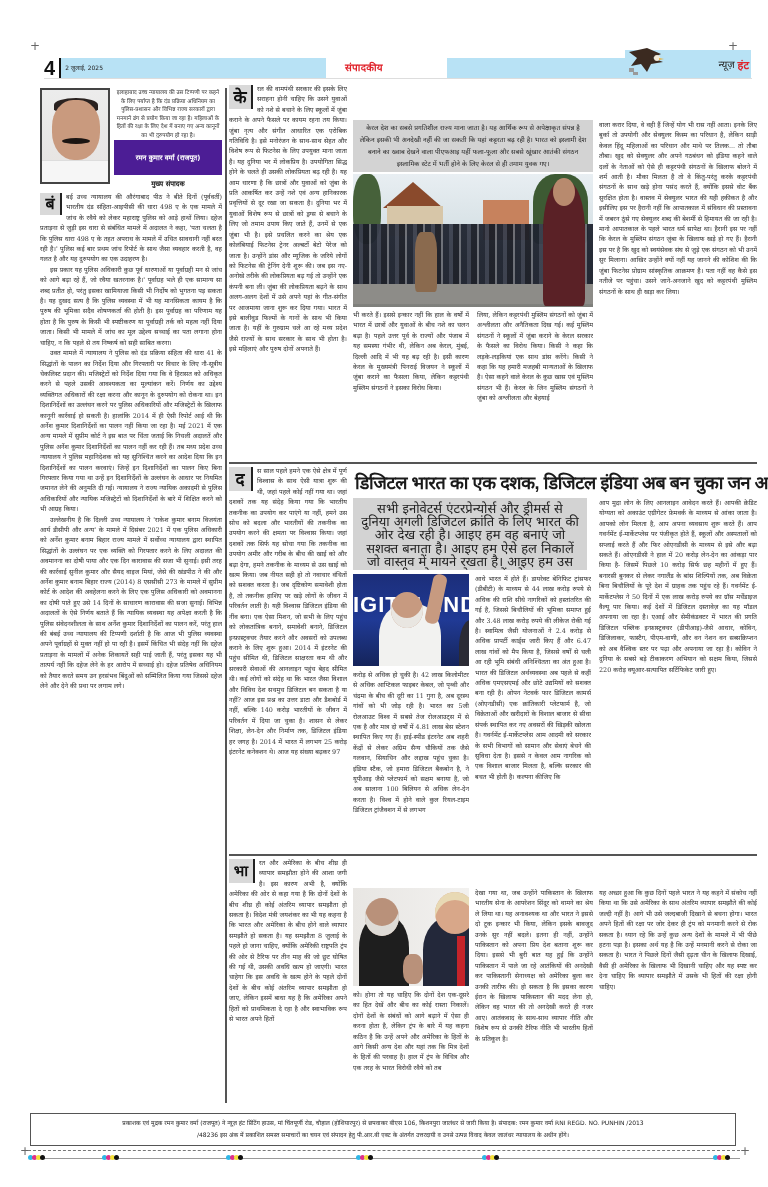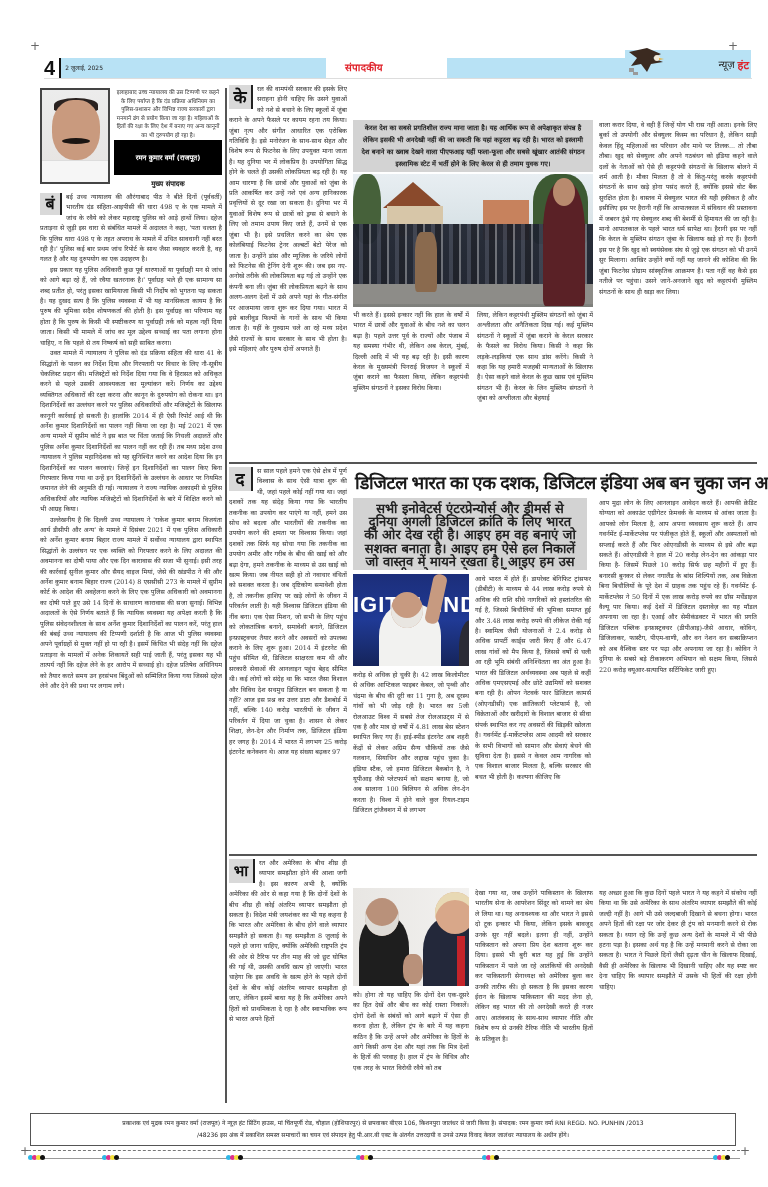--- a/index.html
+++ b/index.html
@@ -29,31 +29,31 @@
   .left-col { position: absolute; left: 40px; top: 88px; width: 182px; }
   .left-headline { font-family: "DejaVu Sans", sans-serif; font-weight: 700; font-size: 11.6px; line-height: 17px; color: #1c1c1c; margin-bottom: 6px; letter-spacing: -0.2px; }
   .author-box { display: flex; gap: 4px; height: 100px; margin-bottom: 4px; }
   .author-photo { width: 70px; height: 96px; border: 2px solid #444; background: linear-gradient(180deg,#ececec 0%,#e6e3e0 100%); position: relative; overflow: hidden; }
   .author-photo .face { position: absolute; left: 10px; top: 10px; width: 48px; height: 60px; border-radius: 44% 44% 46% 46%; background: #c99a7e; }
   .author-photo .hair { position: absolute; left: 12px; top: 8px; width: 44px; height: 14px; border-radius: 50% 50% 20% 20%; background: #2a2220; }
   .author-photo .mustache { position: absolute; left: 20px; top: 48px; width: 28px; height: 6px; border-radius: 50%; background: #1b1512; }
   .author-photo .shirt { position: absolute; left: 0; bottom: 0; width: 100%; height: 22px; background: #f6f6f6; border-top: 1px solid #ddd; }
   .author-side { flex: 1; display: flex; flex-direction: column; }
   .author-blurb { font-size: 5.6px; line-height: 8.6px; color: #333; text-align: center; height: 58px; overflow: hidden; }
-  .author-name { background: #000000; color: #fff; font-size: 6.8px; font-weight: 700; text-align: center; padding: 13px 0; margin-top: 2px; }
+  .author-name { background: #4c1d95; color: #fff; font-size: 6.8px; font-weight: 700; text-align: center; padding: 13px 0; margin-top: 2px; }
   .author-role { font-size: 6.8px; font-weight: 700; text-align: center; margin-top: 4px; color: #222; }
   .dropcap { float: left; width: 22px; height: 22px; background: #d9d9d9; font-weight: 700; font-size: 16px; line-height: 22px; text-align: center; margin: 1px 4px 0 0; border-right: 2px solid #222; color: #111; font-family: "DejaVu Sans", sans-serif; }
   .left-body { height: 880px; }
 
   .col-divider { position: absolute; left: 225px; width: 2px; background: #555; }
 
   
   .article { position: absolute; left: 229px; width: 528px; }
   .art-headline { position: absolute; font-family: "Liberation Sans", sans-serif; font-weight: 700; color: #1a1a1a; white-space: nowrap; letter-spacing: -0.4px; }
-  .pullquote { position: absolute; background: #d3d3d3; font-weight: 700; color: #222; text-align: center; overflow: hidden; }
+  .pullquote { position: absolute; background: #d3d3d3; font-weight: 400; color: #222; text-align: center; overflow: hidden; }
   .photo { position: absolute; overflow: hidden; }
   .txtcol { position: absolute; }
 
   
   .p1-sky { position: absolute; inset: 0; background: linear-gradient(180deg,#e8eef2 0%,#d8e2e6 40%,#9aa19c 62%,#7e7f7b 100%); }
   .p1-roof { position: absolute; left: 30px; top: 8px; width: 60px; height: 26px; background: #8a4a2c; clip-path: polygon(50% 0,100% 100%,0 100%); }
   .p1-house { position: absolute; left: 34px; top: 32px; width: 56px; height: 30px; background: #d7c6a8; }
   .p1-bldg { position: absolute; left: 130px; top: 26px; width: 46px; height: 40px; background: #c7825d; }
   .p1-tree { position: absolute; left: 180px; top: 0; width: 55px; height: 70px; background: #3d5a33; border-radius: 40% 40% 10% 10%; }
   .p1-tree2 { position: absolute; left: 0; top: 0; width: 28px; height: 70px; background: #46613a; border-radius: 40%; }

